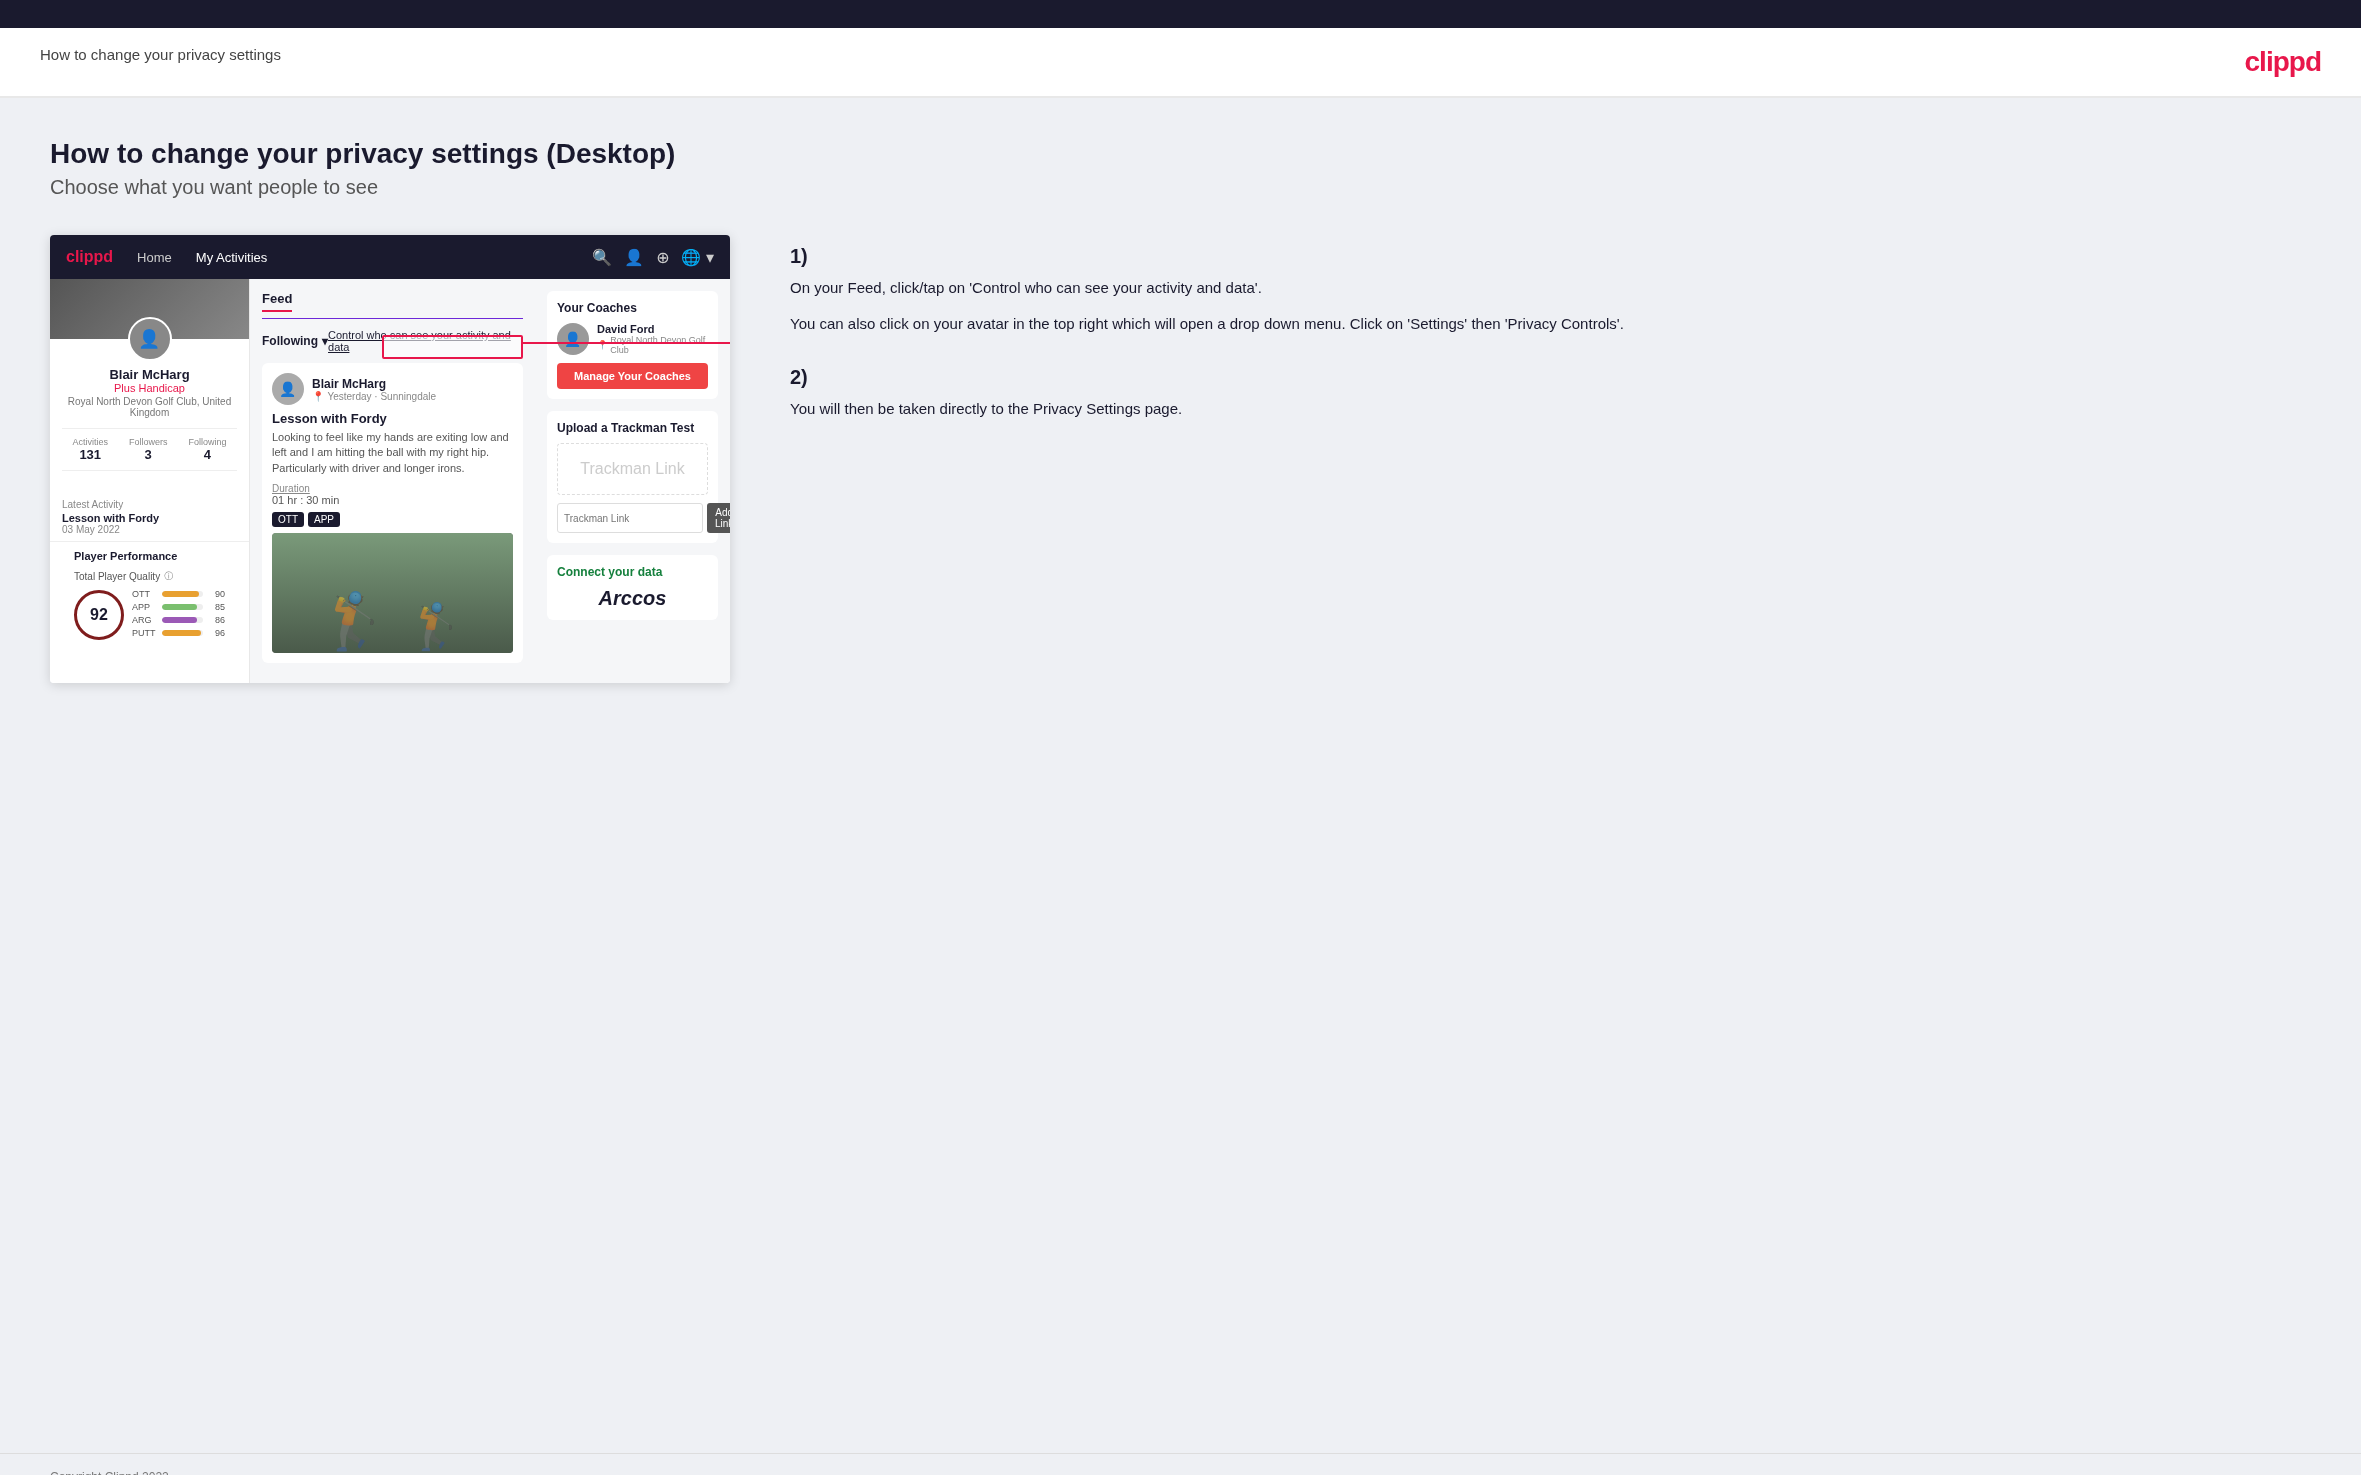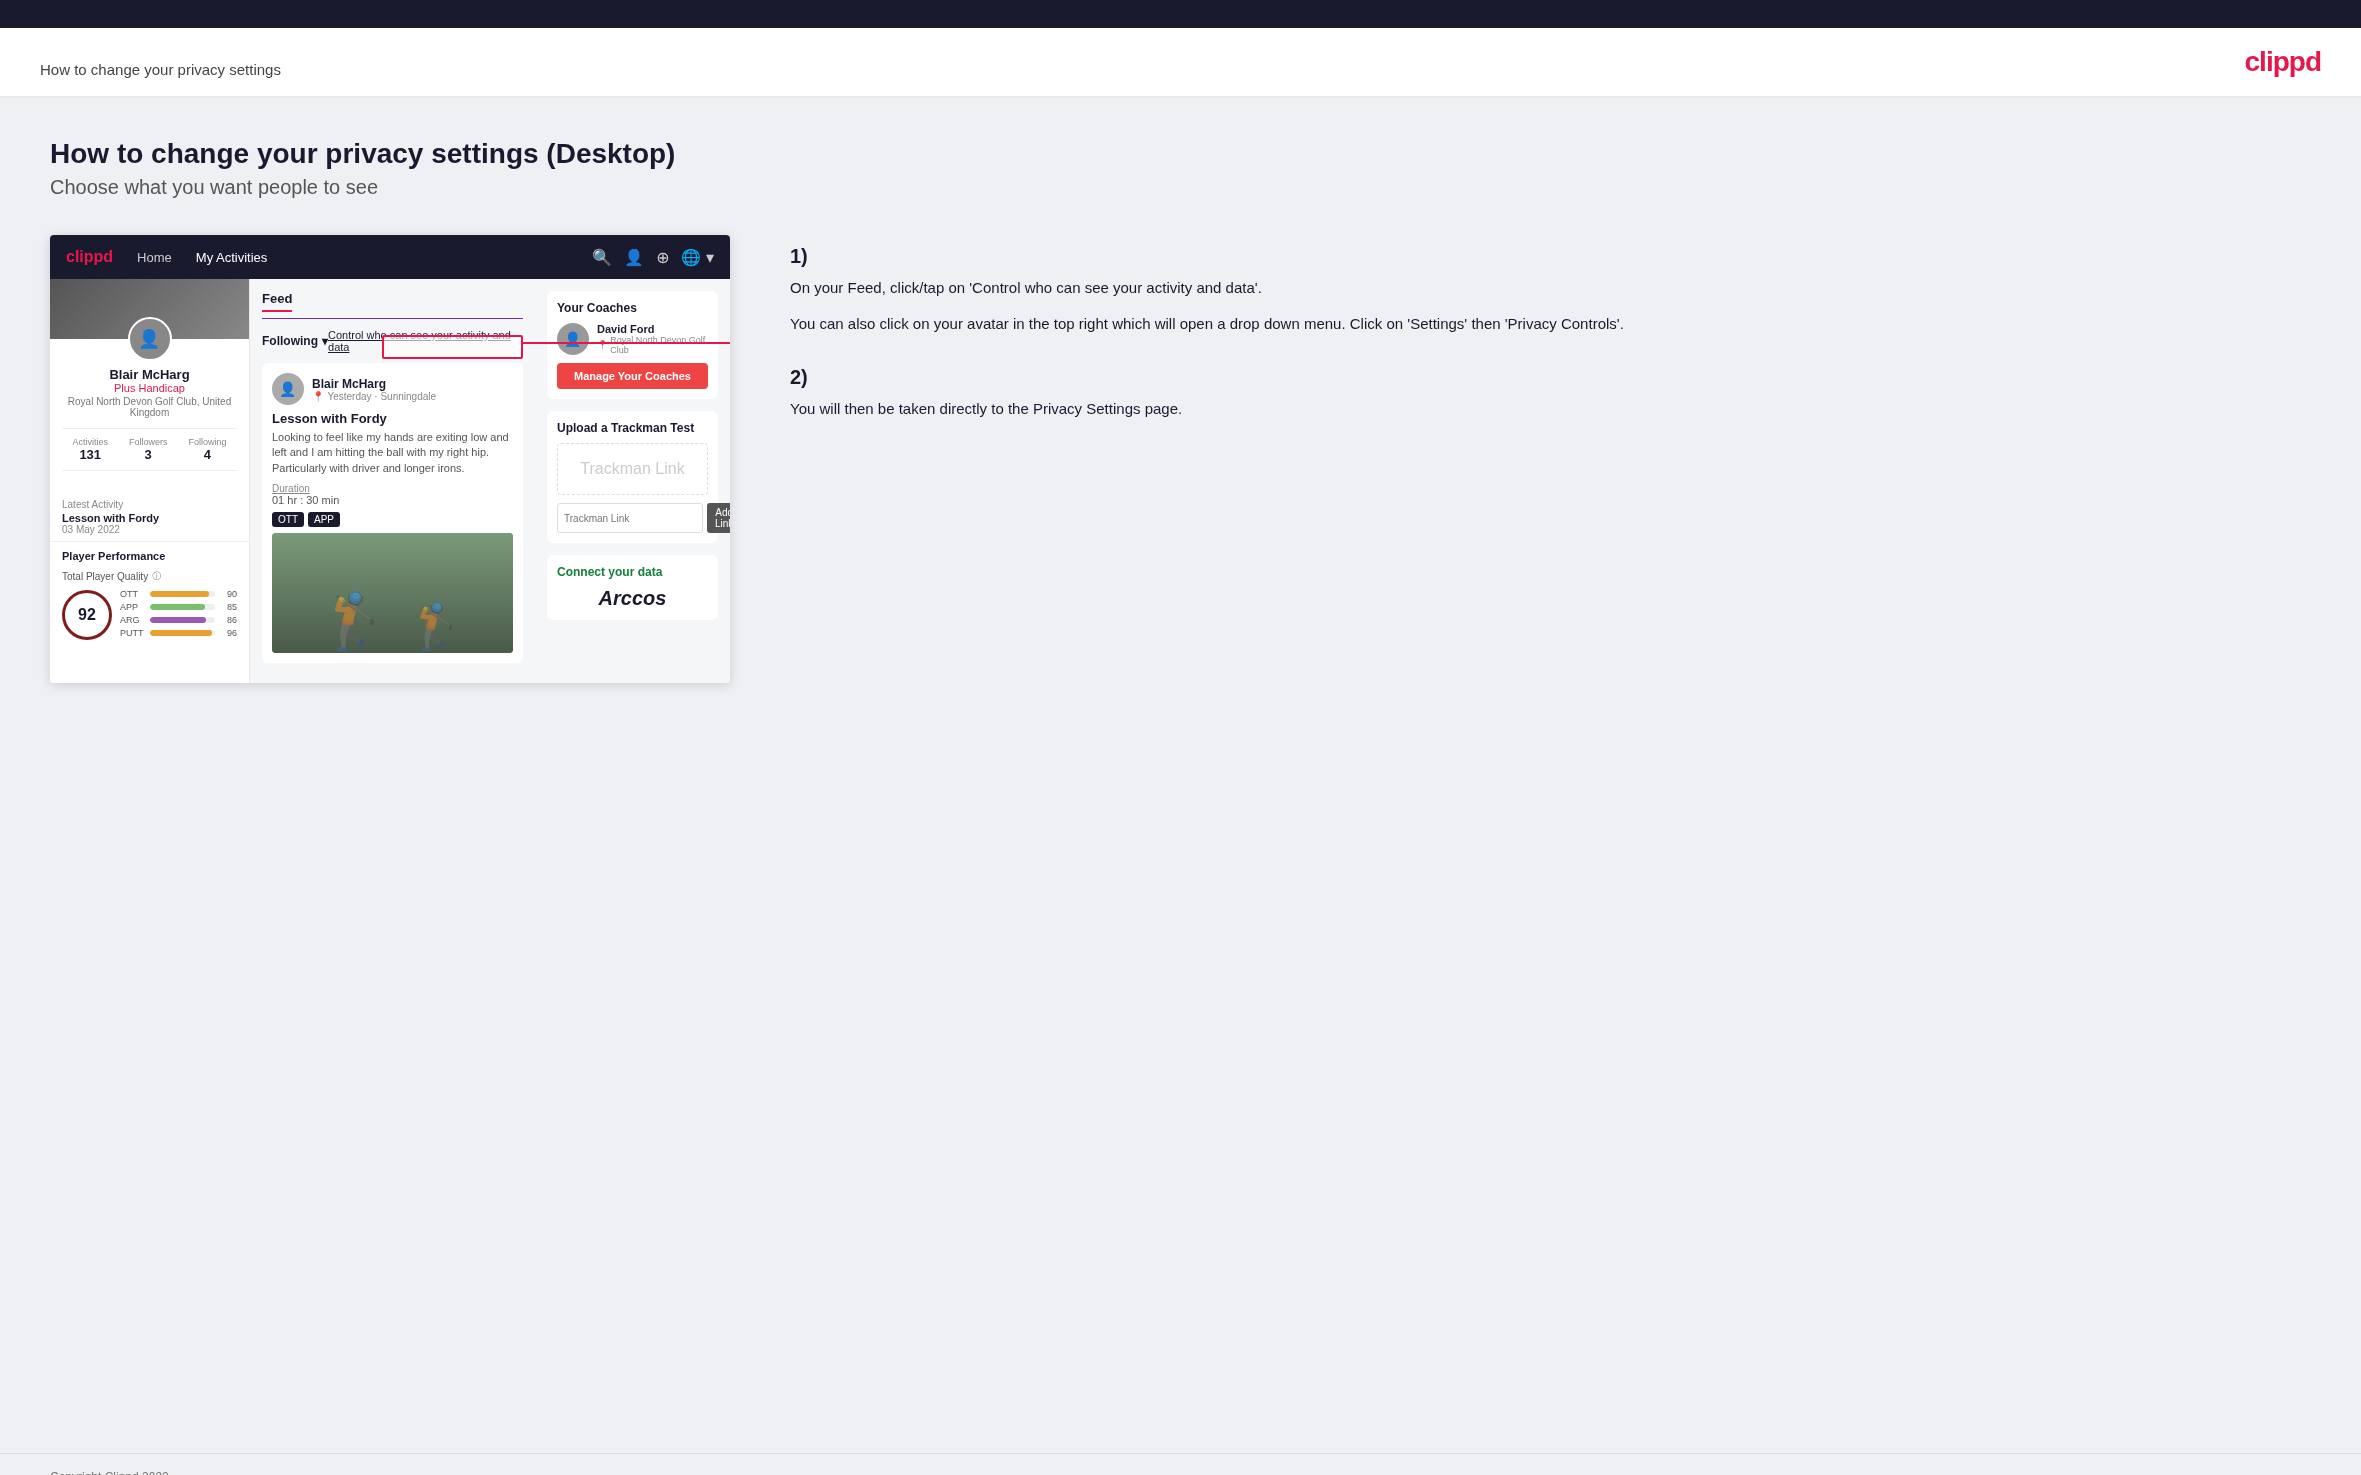--- a/index.html
+++ b/index.html
@@ -5,21 +5,21 @@
     * { box-sizing: border-box; margin: 0; padding: 0; }
     body { font-family: Arial, sans-serif; background: #fff; color: #333; }
 
     .top-bar {
       background: #1a1a2e;
       height: 28px;
     }
 
     .header {
       display: flex;
-      align-items: flex-end;
+      align-items: flex-start;
       justify-content: space-between;
       padding: 18px 40px;
       background: #fff;
       border-bottom: 2px solid #e8e8e8;
     }
 
     .header-title {
       font-size: 15px;
       color: #444;
     }
@@ -201,21 +201,21 @@
       color: #1a1a2e;
       font-size: 11px;
     }
 
     .latest-activity-date {
       color: #888;
       font-size: 10px;
     }
 
     .player-performance {
-      padding: 8px 12px;
+      padding: 8px 24px;
       border-top: 1px solid #eee;
     }
 
     .player-perf-title {
       font-size: 11px;
       font-weight: bold;
       color: #1a1a2e;
       margin-bottom: 8px;
     }
 

